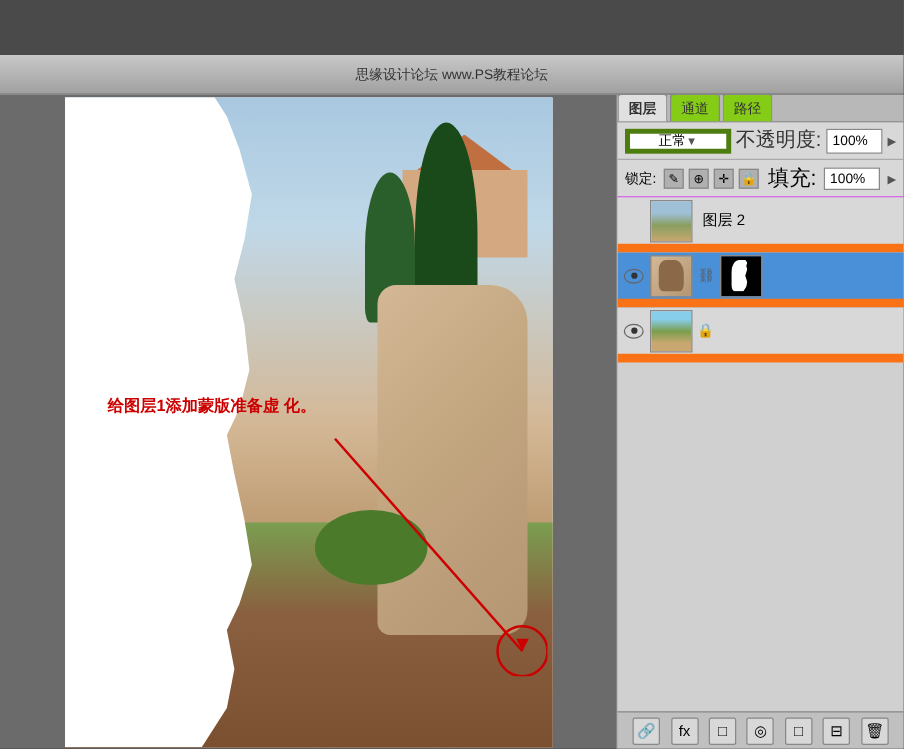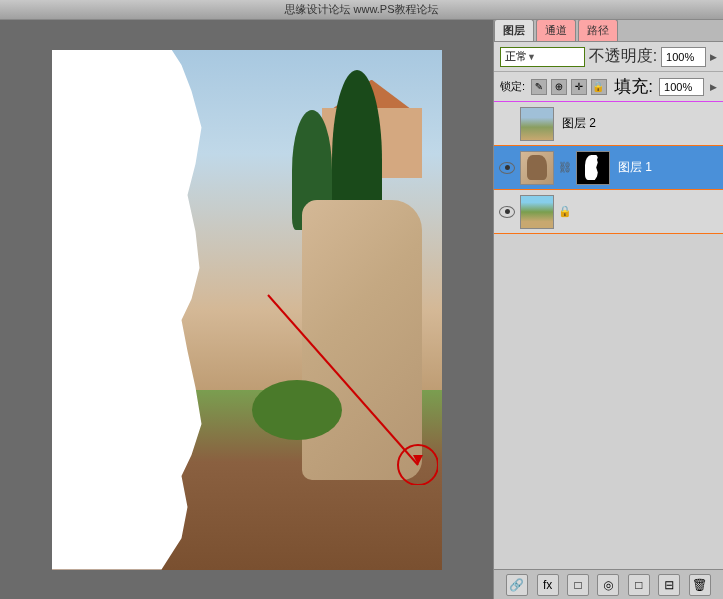--- a/index.html
+++ b/index.html
@@ -9,29 +9,30 @@
       background: #4a4a4a;
       font-family: 'SimHei', 'Microsoft YaHei', sans-serif;
       font-size: 12px;
       overflow: hidden;
       display: flex;
       flex-direction: column;
     }
 
     
     #title-bar {
-      height: 20px;
+      height: 32px;
       background: linear-gradient(to bottom, #c8c8c8, #a0a0a0);
       display: flex;
       align-items: center;
       justify-content: center;
       font-size: 11px;
       color: #333;
       border-bottom: 1px solid #888;
       flex-shrink: 0;
+      margin-top: 44px;
     }
 
     
     #main-content {
       display: flex;
       flex: 1;
       overflow: hidden;
     }
 
     
@@ -142,21 +143,21 @@
       align-items: flex-end;
     }
 
     .panel-tab {
       padding: 3px 8px;
       font-size: 11px;
       color: #333;
       cursor: pointer;
       border: 1px solid #888;
       border-bottom: none;
-      background: #fca5a5;
+      background: #84cc16;
       margin-right: 2px;
       border-radius: 3px 3px 0 0;
     }
 
     .panel-tab.active {
       background: #e0e0e0;
       font-weight: bold;
     }
 
     
@@ -166,26 +167,26 @@
       padding: 4px 6px;
       background: #d8d8d8;
       border-bottom: 1px solid #aaa;
       gap: 4px;
     }
 
     .blend-select {
       flex: 1;
       height: 20px;
       background: white;
-      border: 1px solid #4d7c0f;
+      border: 4px solid #4d7c0f;
       font-size: 11px;
       padding: 0 4px;
       display: flex;
       align-items: center;
-      justify-content: flex-start;
+      justify-content: center;
     }
 
     .opacity-label {
       font-size: 16px;
       color: #333;
       white-space: nowrap;
     }
 
     .opacity-value {
       width: 45px;
@@ -248,21 +249,21 @@
       flex: 1;
       background: #d0d0d0;
       overflow-y: auto;
     }
 
     .layer-item {
       display: flex;
       align-items: center;
       height: 44px;
       padding: 2px 4px;
-      border-bottom: 1px solid #f97316;
+      border-bottom: 7px solid #f97316;
       cursor: pointer;
       gap: 4px;
     }
 
     .layer-item.selected {
       background: #4a90d9;
       color: white;
     }
 
     .layer-item:not(.selected) {
@@ -465,20 +466,24 @@
         <div style="position:absolute; bottom:0; left:0; right:0; height:180px; background:linear-gradient(180deg,#7a9e50 0%,#8a6040 40%,#7a5030 100%);"></div>
 
         <div class="statue-shape"></div>
 
         <div style="position:absolute; bottom:130px; left:200px; width:90px; height:60px; background:#4a7a2a; border-radius:50%;"></div>
       </div>
 
       <div id="mask-white-area"></div>
     </div>
 
+    <div id="annotation">
+      <span>给图层1添加蒙版准备虚
+化。</span>
+    </div>
 
     <svg class="annotation-arrow" viewBox="0 0 180 200" style="position:absolute;top:265px;right:55px;">
       <line x1="10" y1="10" x2="160" y2="180" stroke="#cc0000" stroke-width="2"></line>
       <circle cx="160" cy="180" r="20" stroke="#cc0000" stroke-width="2" fill="none"></circle>
       <polygon points="155,170 165,170 160,180" fill="#cc0000"></polygon>
     </svg>
   </div>
 
   <div id="right-panel">
 
@@ -541,21 +546,20 @@
 
         <div class="layer-link">
           <span>⛓</span>
         </div>
 
         <div class="layer-mask-thumbnail">
           <div class="mask-thumb">
             <div class="mask-white-shape"></div>
           </div>
         </div>
-        <span class="layer-name">图层 1</span>
       </div>
 
       <div class="layer-item">
         <div class="layer-visibility">
           <div class="eye-icon">
             <div class="eye-pupil"></div>
           </div>
         </div>
         <div class="layer-thumbnail">
           <div class="thumb-bg"></div>

